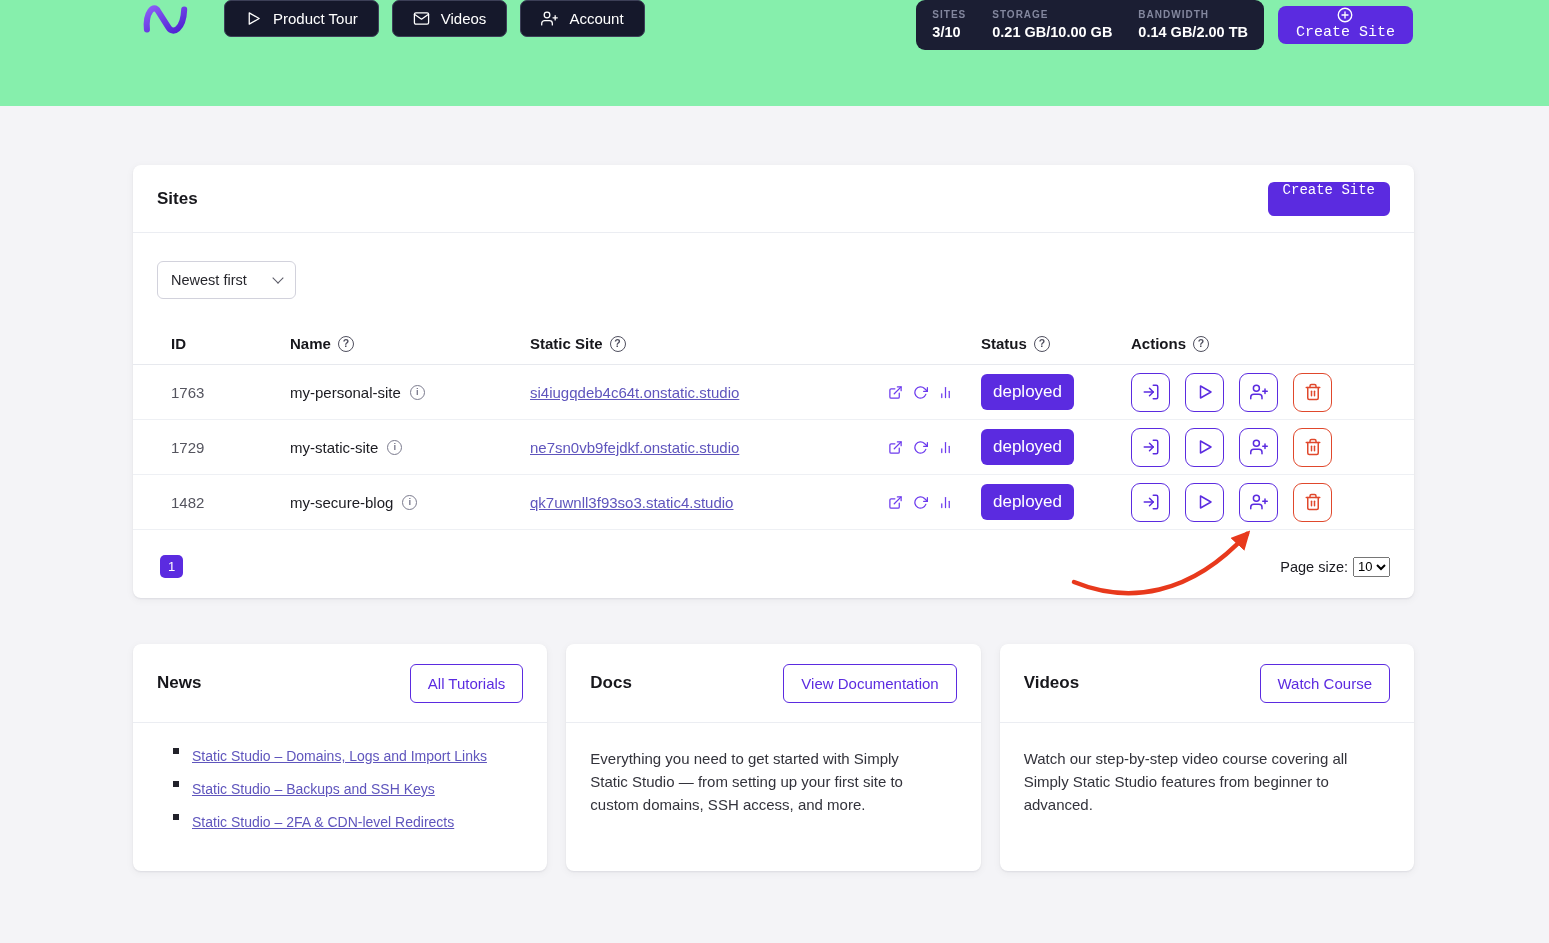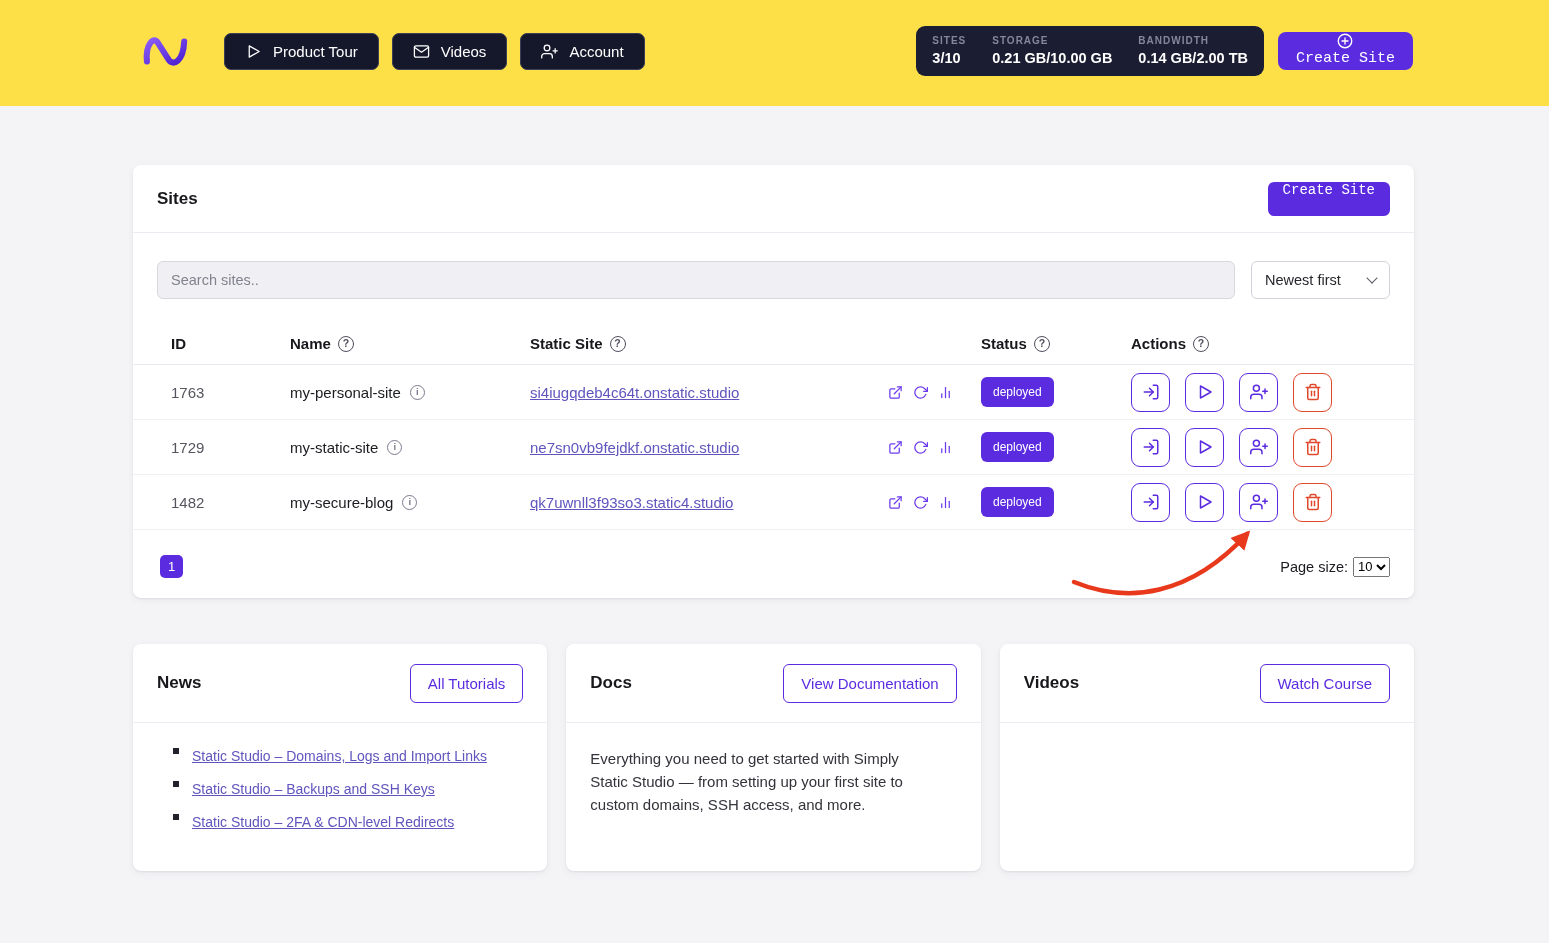--- a/index.html
+++ b/index.html
@@ -1,21 +1,21 @@
 <!DOCTYPE html>
 <html><head>
 <meta charset="utf-8">
 <style>
   * { box-sizing: border-box; }
   html,body { margin:0; padding:0; }
   body { font-family:"Liberation Sans", sans-serif; background:#f4f4f7; }
   .page { position:relative; width:1549px; height:943px; background:#f4f4f7; overflow:hidden; }
 
   
-  .topbar { height:106px; background:#fde047; display:flex; align-items:center; padding:0 136px 4px 140px; }
+  .topbar { height:106px; background:#86efac; display:flex; align-items:flex-start; padding:0 136px 4px 140px; }
   .logo { width:52px; height:38px; margin-right:32px; flex:0 0 auto; }
   .topnav { display:flex; gap:13px; }
   .nav-btn { display:inline-flex; align-items:center; gap:11px; height:37px; padding:0 20px;
              background:#15182b; border:1px solid #3c3f57; border-radius:7px; color:#fff;
              font-size:15px; cursor:pointer; font-family:inherit; }
   .nav-ic { display:inline-flex; }
   .nav-ic svg { width:17px; height:17px; stroke:#fff; fill:none; stroke-width:1.8; stroke-linecap:round; stroke-linejoin:round; }
   .topbar-right { margin-left:auto; display:flex; align-items:center; gap:14px; }
   .stats-panel { background:#1b1e33; border-radius:9px; padding:9px 16px 10px; display:flex; gap:26px; }
   .stat { display:flex; flex-direction:column; }
@@ -51,21 +51,21 @@
   .th { display:flex; align-items:center; gap:7px; font-weight:700; font-size:15px; color:#17171c; }
   .indent { padding-left:14px; }
   .tdata { height:55px; border-bottom:1px solid #eef0f4; font-size:15px; }
   .td-id { color:#55555f; }
   .td-name { display:flex; align-items:center; gap:9px; color:#1b1b21; }
   .td-site { display:flex; align-items:center;gap:10px; }
   .site-link { color:#5f55bd; text-decoration:underline; }
   .site-icons { margin-left:auto; margin-right:28px; display:flex; gap:10px; align-items:center; }
   .site-icons a { display:inline-flex; }
   .site-icons svg { width:15px; height:15px; stroke:#6d3bee; fill:none; stroke-width:2; stroke-linecap:round; stroke-linejoin:round; }
-  .badge { display:inline-block; background:#5b2be0; color:#fff; border-radius:6px; padding:8px 12px; font-size:12px; }
+  .badge { display:inline-block; background:#5b2be0; color:#fff; border-radius:6px; padding:8px 12px; font-size:17px; }
   .actions { display:flex; gap:15px; }
   .icon-btn { width:39px; height:39px; border-radius:9px; background:#fff; border:1.5px solid #5b2be0;
               display:flex; align-items:center; justify-content:center; cursor:pointer; padding:0; }
   .icon-btn svg { width:18px; height:18px; stroke:#5b2be0; fill:none; stroke-width:2; stroke-linecap:round; stroke-linejoin:round; }
   .icon-btn.danger { border-color:#e0482c; }
   .icon-btn.danger svg { stroke:#e0482c; }
 
   .help-ic { width:16px; height:16px; border-radius:50%; border:1.5px solid #50505f; color:#50505f;
              font-size:10.5px; font-weight:700; display:inline-flex; align-items:center; justify-content:center; line-height:1; }
   .info-ic { width:15px; height:15px; border-radius:50%; border:1.3px solid #7b7b8e; color:#7b7b8e;
@@ -172,21 +172,20 @@
 
   <main>
 
     <section class="card-shadow">
       <div class="card-header">
         <span class="card-title">Sites</span>
         <button class="btn-primary card-create-btn">Create Site</button>
       </div>
 
       <div class="toolbar">
-        <input class="search-input" placeholder="Search sites.." style="">
         <div class="sort-select">
           <span>Newest first</span>
           <span class="chevron"></span>
         </div>
       </div>
 
       <div class="table">
 
         <div class="trow thead">
           <span class="th indent">ID</span>
@@ -454,20 +453,23 @@
         <div class="info-body">
           <p class="info-text">Everything you need to get started with Simply Static Studio — from setting up your first site to custom domains, SSH access, and more.</p>
         </div>
       </div>
 
       <div class="info-card card-shadow">
         <div class="info-header">
           <span class="card-title">Videos</span>
           <button class="btn-outline">Watch Course</button>
         </div>
+        <div class="info-body">
+          <p class="info-text">Watch our step-by-step video course covering all Simply Static Studio features from beginner to advanced.</p>
+        </div>
       </div>
 
     </section>
   </main>
 
   <svg class="arrow-overlay" viewBox="0 0 1549 943">
     <defs>
       <marker id="ah" viewBox="0 0 10 10" refX="7.5" refY="5" markerWidth="4.2" markerHeight="4.2" orient="auto-start-reverse">
         <path d="M0,0 L10,5 L0,10 z" fill="#e8391c"></path>
       </marker>

